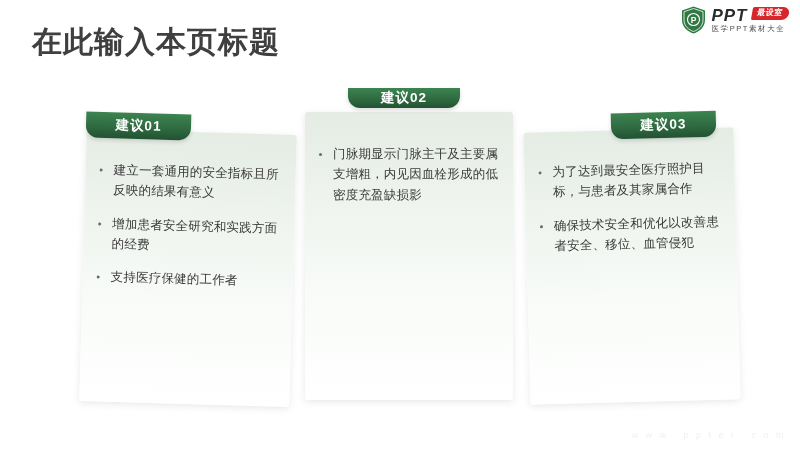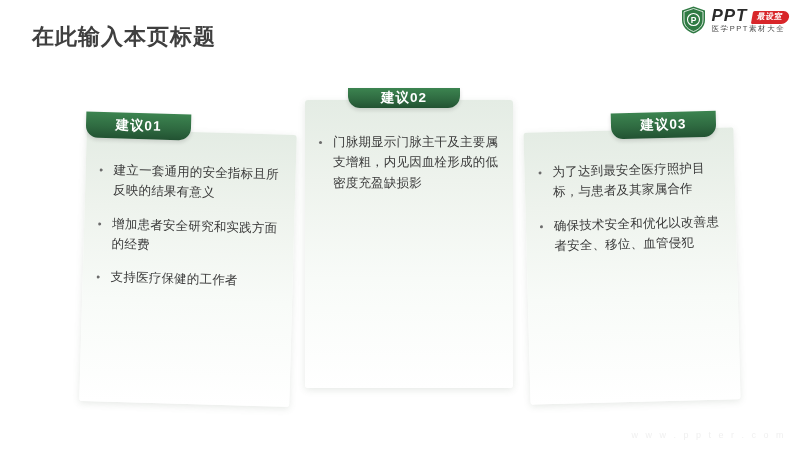--- a/index.html
+++ b/index.html
@@ -14,21 +14,21 @@
     background: #ffffff;
     overflow: hidden;
     font-family: "Liberation Sans", "DejaVu Sans", sans-serif;
   }
 
   
   .page-title {
     position: absolute;
     left: 32px;
     top: 22px;
-    font-size: 22px;
+    font-size: 30px;
     font-weight: bold;
     color: #3f3f3f;
     letter-spacing: 1px;
     white-space: nowrap;
   }
 
   
   .logo {
     position: absolute;
     right: 12px;
@@ -43,21 +43,21 @@
     position: relative;
     flex: 0 0 auto;
   }
   .logo-text-block {
     display: flex;
     flex-direction: column;
     gap: 1px;
   }
   .logo-row1 {
     display: flex;
-    align-items: flex-end;
+    align-items: flex-start;
     gap: 4px;
   }
   .logo-ppt {
     font-size: 17px;
     font-weight: bold;
     font-style: italic;
     color: #2b2b2b;
     letter-spacing: 1px;
     line-height: 1;
   }
@@ -145,21 +145,21 @@
   
   #card-1 {
     left: 83px;
     top: 132px;
     width: 210px;
     height: 272px;
     transform: rotate(1.6deg);
   }
   #card-2 {
     left: 305px;
-    top: 100px;
+    top: 112px;
     width: 208px;
     height: 288px;
   }
   #card-3 {
     left: 527px;
     top: 130px;
     width: 210px;
     height: 272px;
     transform: rotate(-1.5deg);
   }

